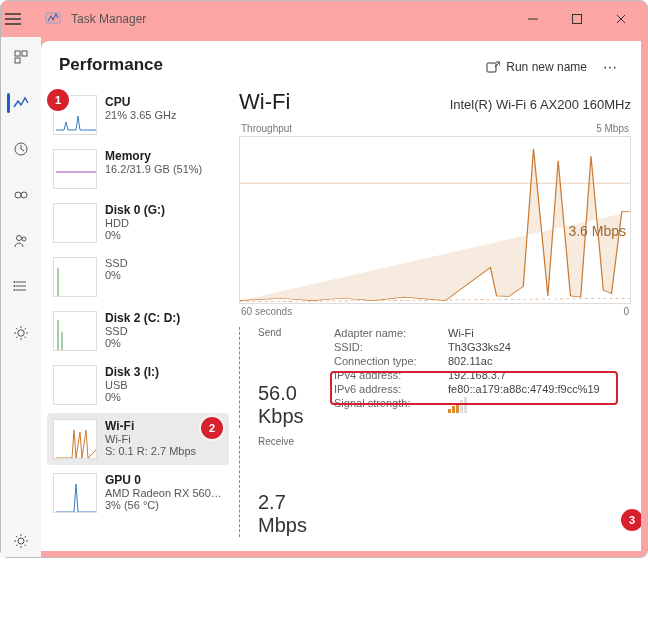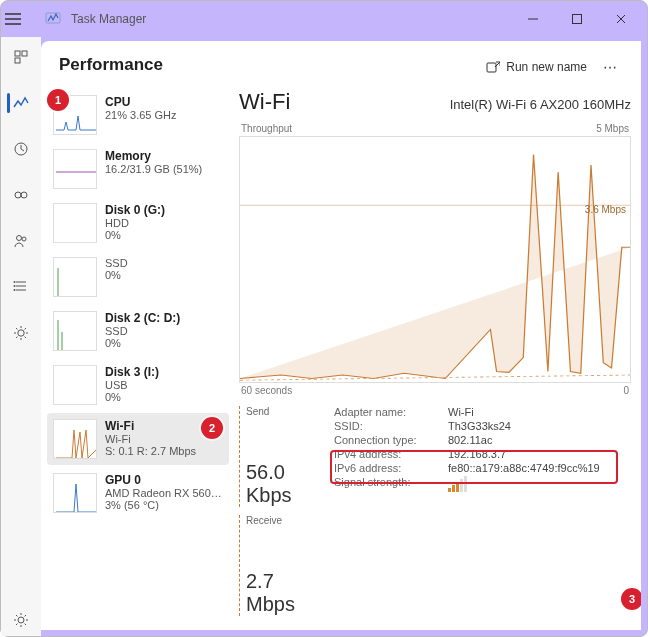--- a/index.html
+++ b/index.html
@@ -1,17 +1,17 @@
 <!DOCTYPE html>
 <html><head>
 <meta charset="utf-8">
 <style>
   * { margin: 0; padding: 0; box-sizing: border-box; }
   body { font-family: "Segoe UI", -apple-system, sans-serif; font-size: 12px; color: #202020; background: #fff; width: 648px; height: 637px; overflow: hidden; }
-  .window { width: 648px; height: 637px; border: 1px solid #bbb; border-radius: 8px; background: #c4b5fd; display: flex; flex-direction: column; }
+  .window { width: 648px; height: 558px; border: 1px solid #bbb; border-radius: 8px; background: #fca5a5; display: flex; flex-direction: column; }
   .titlebar { height: 36px; display: flex; align-items: center; padding: 0 4px; }
   .titlebar .ham { width: 36px; text-align: center; font-size: 16px; color: #333; }
   .titlebar .appicon { width: 24px; display:flex; align-items:center; justify-content:center; }
   .titlebar .title { flex: 1; font-size: 12px; color: #555; padding-left: 6px; }
   .winbtns { display: flex; }
   .winbtn { width: 44px; height: 30px; display:flex; align-items:center; justify-content:center; color:#444; }
   .body { flex:1; display:flex; overflow:hidden; }
   .navrail { width: 40px; background:#f6f6f6; display:flex; flex-direction:column; align-items:center; padding-top:4px; gap:14px; }
   .navicon { width:32px; height:32px; display:flex; align-items:center; justify-content:center; color:#555; border-radius:4px; position:relative; }
   .navicon.active::before { content:""; position:absolute; left:2px; top:6px; bottom:6px; width:3px; background:#2060c0; border-radius:2px; }
@@ -31,21 +31,21 @@
   .cardtxt .t3 { font-size:11px; color:#555; white-space:nowrap; overflow:hidden; text-overflow:ellipsis;}
   .right { flex:1; padding:0 10px 6px 6px; display:flex; flex-direction:column; overflow:hidden;}
   .rhead { display:flex; align-items:baseline; gap:10px; }
   .rhead .name { font-size:22px; font-weight:400; }
   .rhead .adap { flex:1; text-align:right; font-size:13px; color:#333; }
   .chartlabel { display:flex; justify-content:space-between; font-size:10px; color:#777; margin:8px 2px 2px; }
   .chart { height:280px; border:1px solid #ddd; background:#fff; position:relative; overflow:hidden; }
   .chartfoot { display:flex; justify-content:space-between; font-size:10px; color:#777; margin:2px 2px 6px; }
   .stats { display:flex; gap:10px; margin-top:4px; font-size:11px; }
   .stats .col1 { width:85px; }
-  .stat { margin-bottom:8px; border-left:1px dashed #cb7a32; padding-left:6px;}
+  .stat { margin-bottom:8px; border-left:1px dashed #cb7a32; padding-left:18px;}
   .stat .lbl { font-size:10px; color:#666; }
   .stat .val { font-size:20px; color:#333;margin-top:44px; }
   .grid { flex:1; display:grid; grid-template-columns:110px 1fr; row-gap:2px; column-gap:4px; font-size:11px; color:#444; align-content:start;}
   .grid .k { color:#666; }
   .badge { position:absolute; width:22px; height:22px; border-radius:50%; background:#d8212f; color:#fff; font-size:11px; font-weight:700; display:flex; align-items:center; justify-content:center; box-shadow:0 0 0 2px #fff8; z-index:30;}
   .redbox { position:absolute; border:2px solid #d8212f; border-radius:4px; z-index:20;}
   svg { display:block; }
   .sigbar { display:inline-flex; align-items:flex-end; gap:1px; }
   .sigbar span{ width:3px; background:#d88a2f; display:inline-block;}
 </style>
@@ -267,21 +267,21 @@
           <div class="chartlabel">
             <span>Throughput</span>
             <span>5 Mbps</span>
           </div>
           <div class="chart">
             <svg width="100%" height="100%" viewBox="0 0 380 280" preserveAspectRatio="none">
               <line x1="0" y1="78" x2="380" y2="78" stroke="#d8a070" stroke-width="0.6"></line>
               <path d="M0,276 40,272 70,276 100,272 130,276 160,270 200,276 244,220 250,268 262,269 276,252 286,20 300,268 310,40 322,268 332,270 342,32 354,258 362,264 372,126 380,126" stroke="#cb7a32" fill="rgba(203,122,50,0.15)" stroke-width="1.2"></path>
               <path d="M0,278 380,272" stroke="#d8a070" stroke-dasharray="3 3" stroke-width="1"></path>
             </svg>
-            <span style="position:absolute;right:4px;top:67px;font-size:10px;color:#9a6a30">3.6 Mbps</span>
+            <span style="position:absolute;right:4px;top:86px;font-size:14px;color:#9a6a30">3.6 Mbps</span>
           </div>
           <div class="chartfoot">
             <span>60 seconds</span>
             <span>0</span>
           </div>
 
           <div class="stats">
             <div class="col1">
               <div class="stat">
                 <div class="lbl">Send</div>

